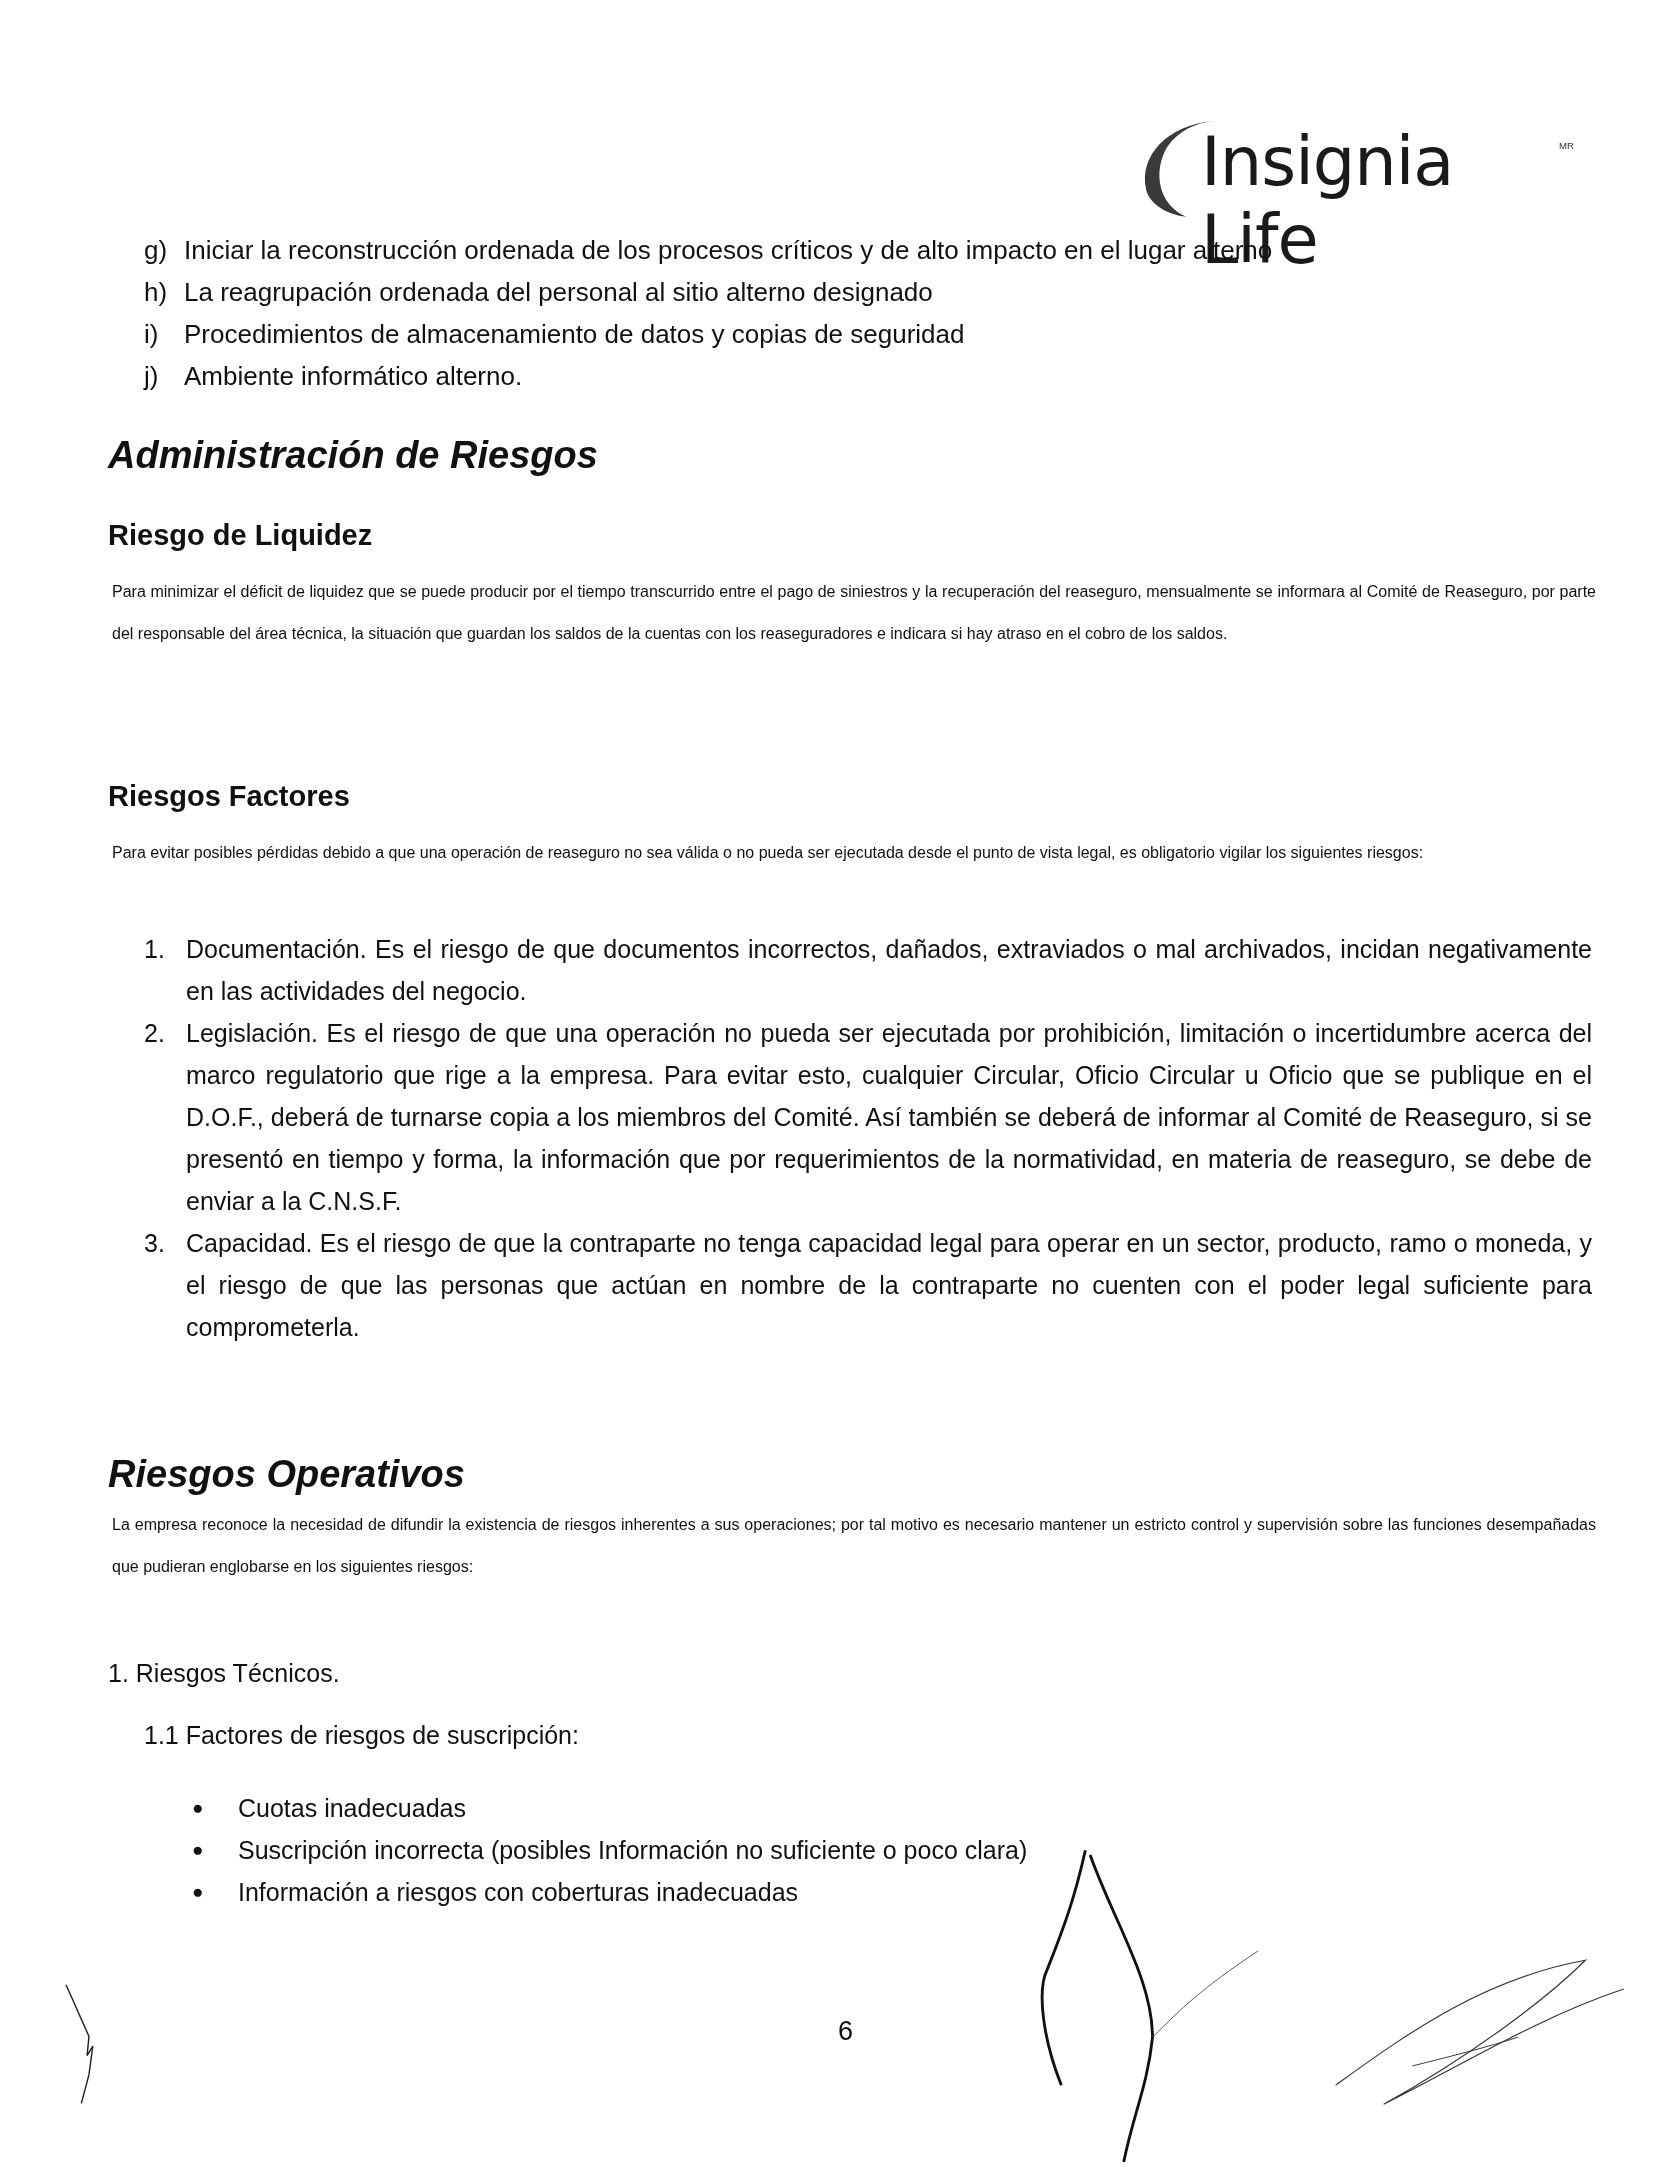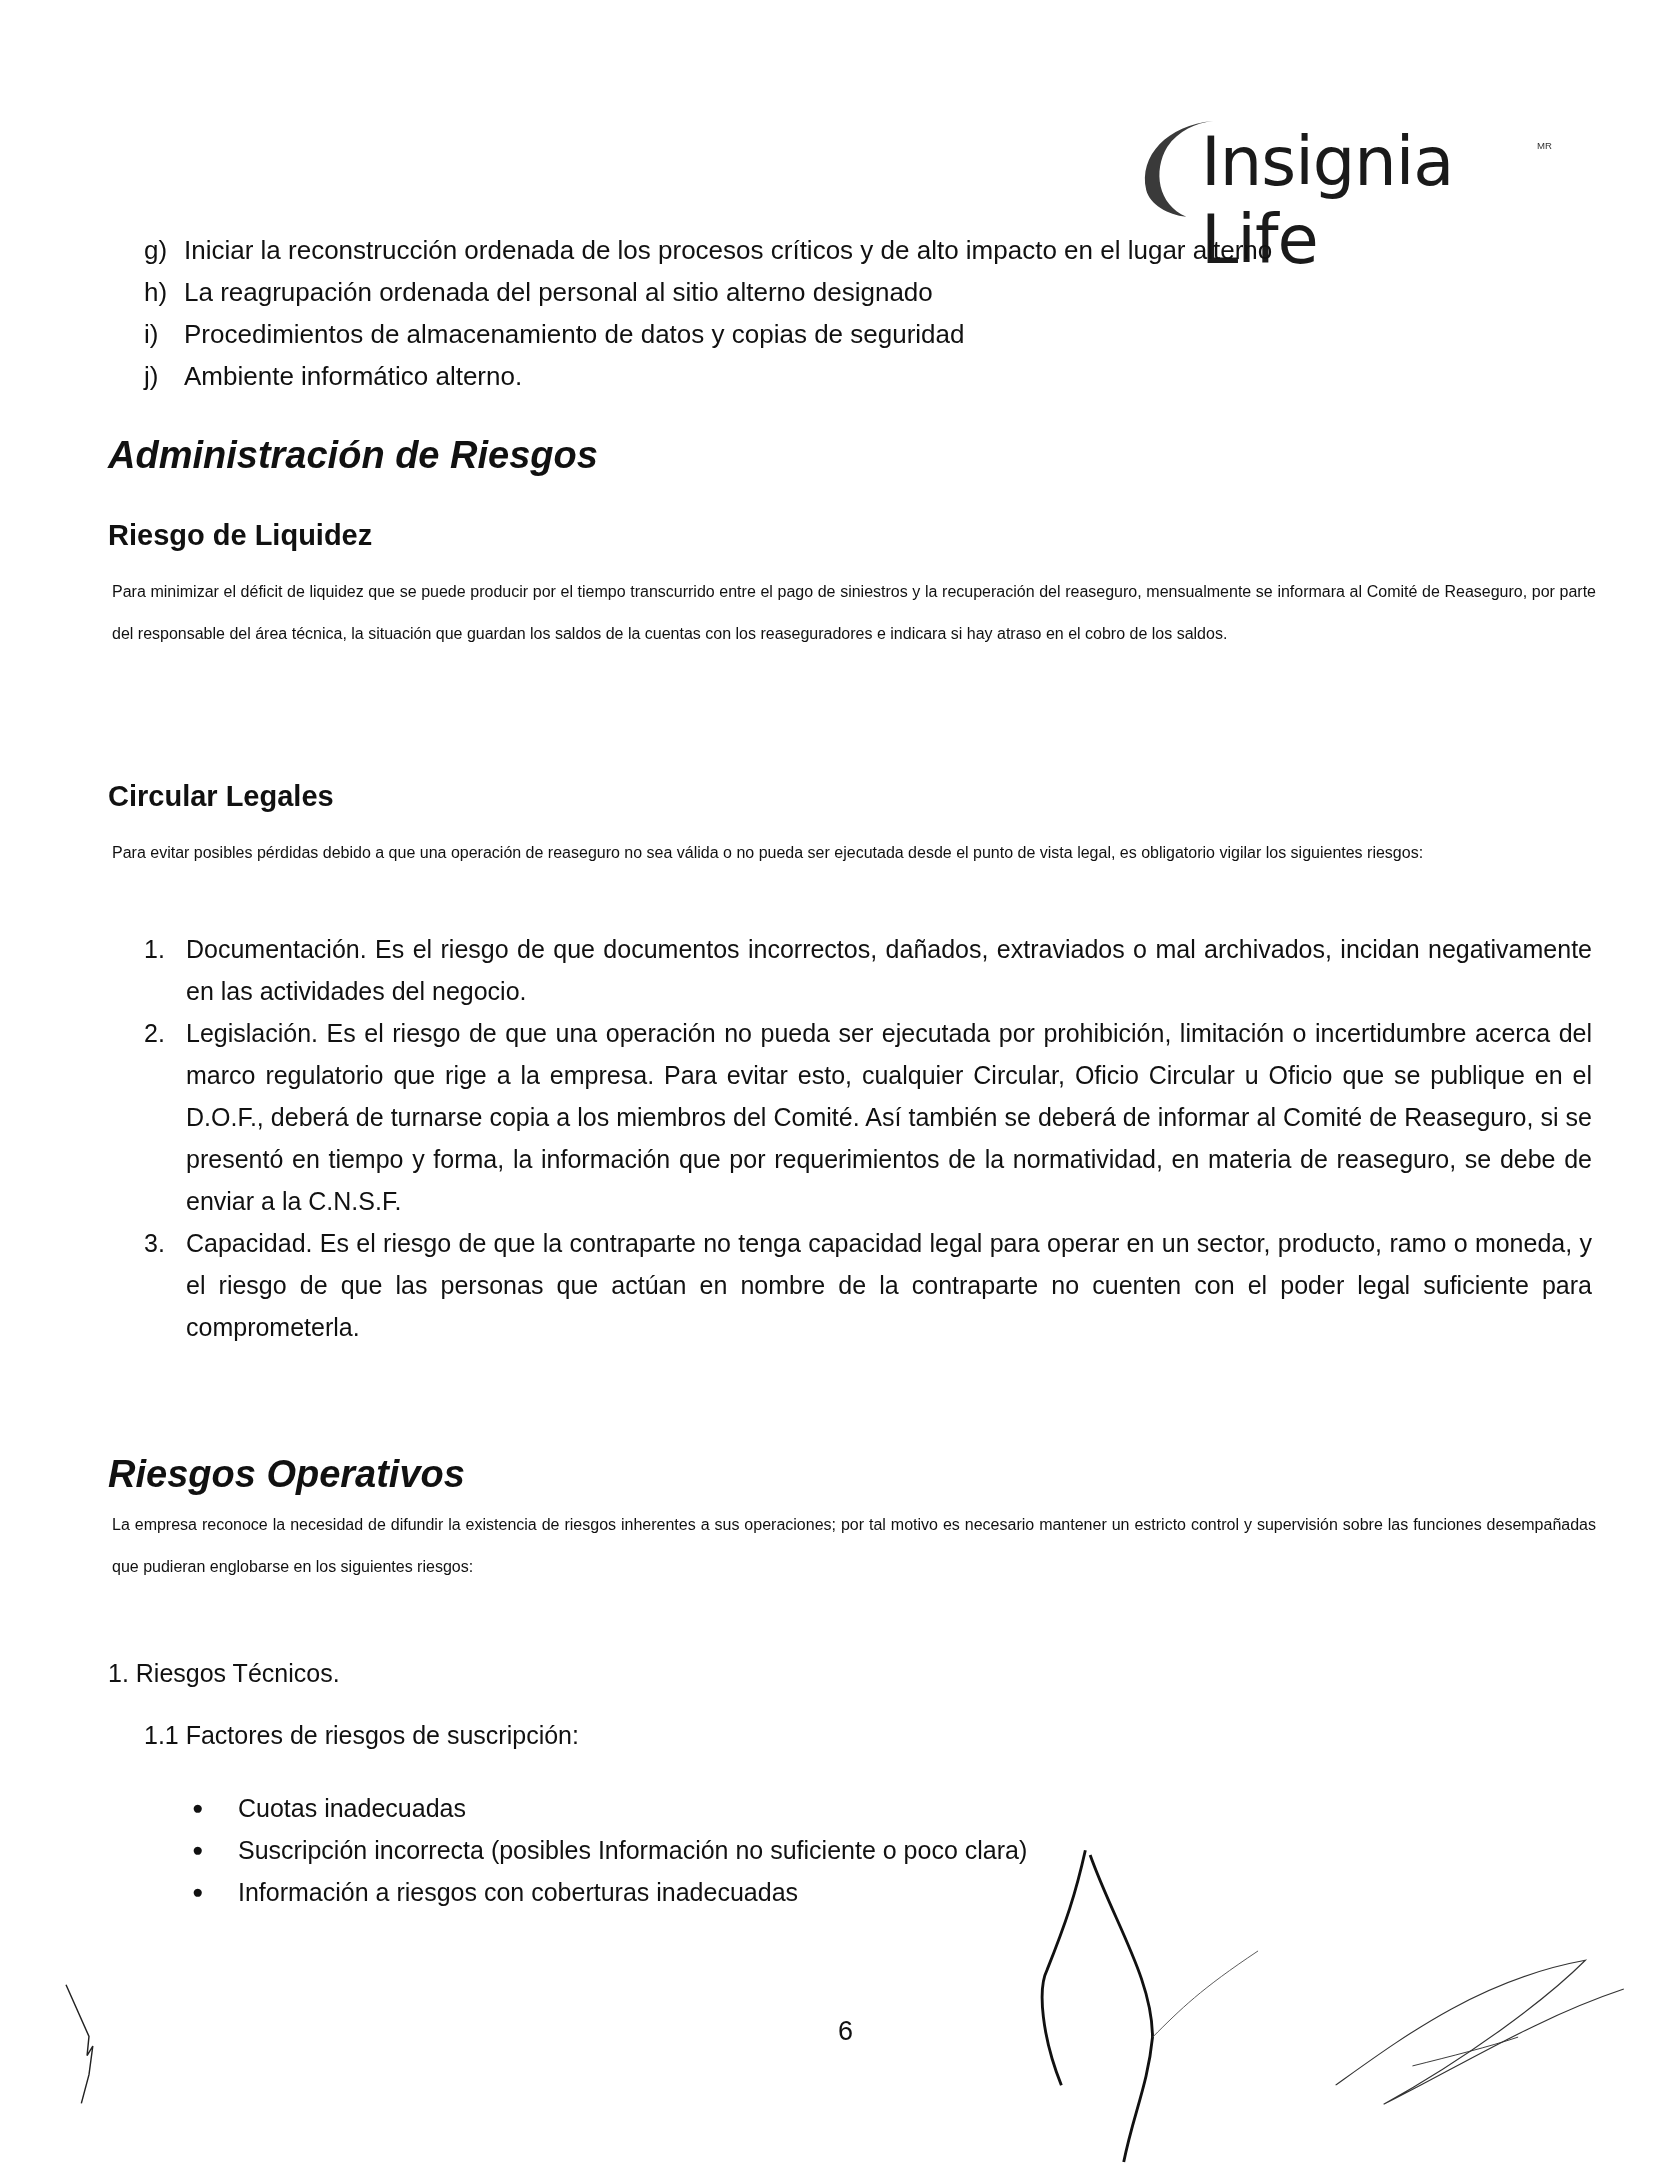--- a/index.html
+++ b/index.html
@@ -8,21 +8,21 @@
       font-family: "Liberation Sans", "DejaVu Sans", sans-serif;
       color: #111111;
     }
     .page { position: absolute; left: 0; top: 0; width: 1679px; height: 2177px; }
     .logo { position: absolute; left: 1129px; top: 113px; width: 452px; height: 106px; }
     .logo-text {
       position: absolute; left: 72px; top: 9.6px;
       font-size: 67px; letter-spacing: -1px; color: #1a1a1a;
       font-family: "DejaVu Sans", sans-serif; font-weight: normal;
     }
-    .logo-mr { position: absolute; left: 408px; top: 27px; font-size: 9.6px; color: #333; }
+    .logo-mr { position: absolute; left: 430px; top: 27px; font-size: 9.6px; color: #333; }
     .alpha-list { position: absolute; left: 144px; top: 229px; font-size: 26px; line-height: 42px; }
     .alpha-list .item { display: flex; }
     .alpha-list .mark { width: 40px; }
     .h-italic { position: absolute; left: 108px; font-weight: bold; font-style: italic; font-size: 38px; }
     .h-bold { position: absolute; left: 108px; font-weight: bold; font-size: 29px; }
     .para { position: absolute; left: 112px; width: 1484px; font-size: 16px; line-height: 42px; text-align: justify; }
     .numlist { position: absolute; left: 144px; width: 1448px; font-size: 25px; line-height: 42px; }
     .numlist .item { display: flex; text-align: justify; }
     .numlist .mark { width: 42px; flex: none; }
     .numlist .txt { flex: 1; }
@@ -63,21 +63,21 @@
         <span class="mark">j)</span>
         <span>Ambiente informático alterno.</span>
       </div>
   </div>
 
   <div class="h-italic" style="top:434px;">Administración de Riesgos</div>
 
   <div class="h-bold" style="top:519px;">Riesgo de Liquidez</div>
   <div class="para" style="top:571px;">Para minimizar el déficit de liquidez que se puede producir por el tiempo transcurrido entre el pago de siniestros y la recuperación del reaseguro, mensualmente se informara al Comité de Reaseguro, por parte del responsable del área técnica, la situación que guardan los saldos de la cuentas con los reaseguradores e indicara si hay atraso en el cobro de los saldos.</div>
 
-  <div class="h-bold" style="top:780px;">Circular Legales</div>
+  <div class="h-bold" style="top:780px;">Riesgos Factores</div>
   <div class="para" style="top:832px;">Para evitar posibles pérdidas debido a que una operación de reaseguro no sea válida o no pueda ser ejecutada desde el punto de vista legal, es obligatorio vigilar los siguientes riesgos:</div>
 
   <div class="numlist" style="top:928px;">
     <div class="item">
         <span class="mark">1.</span>
         <span class="txt">Documentación. Es el riesgo de que documentos incorrectos, dañados, extraviados o mal archivados, incidan negativamente en las actividades del negocio.</span>
       </div>
     <div class="item">
         <span class="mark">2.</span>
         <span class="txt">Legislación. Es el riesgo de que una operación no pueda ser ejecutada por prohibición, limitación o incertidumbre acerca del marco regulatorio que rige a la empresa. Para evitar esto, cualquier Circular, Oficio Circular u Oficio que se publique en el D.O.F., deberá de turnarse copia a los miembros del Comité. Así también se deberá de informar al Comité de Reaseguro, si se presentó en tiempo y forma, la información que por requerimientos de la normatividad, en materia de reaseguro, se debe de enviar a la C.N.S.F.</span>

